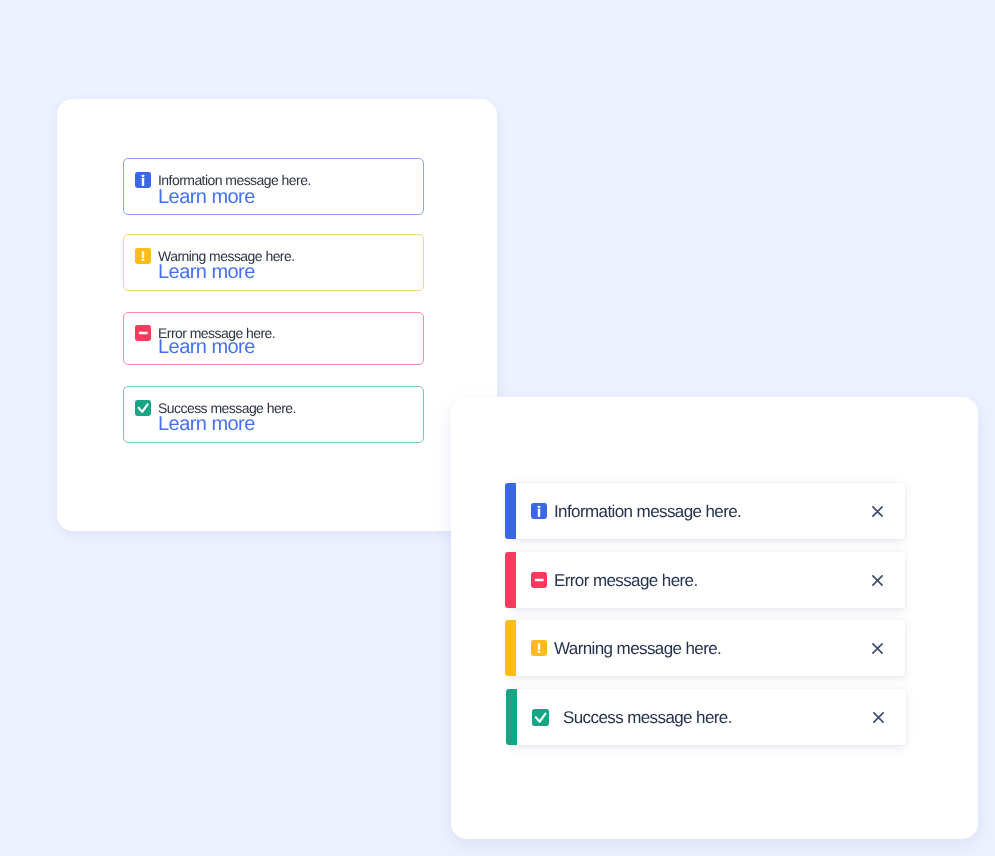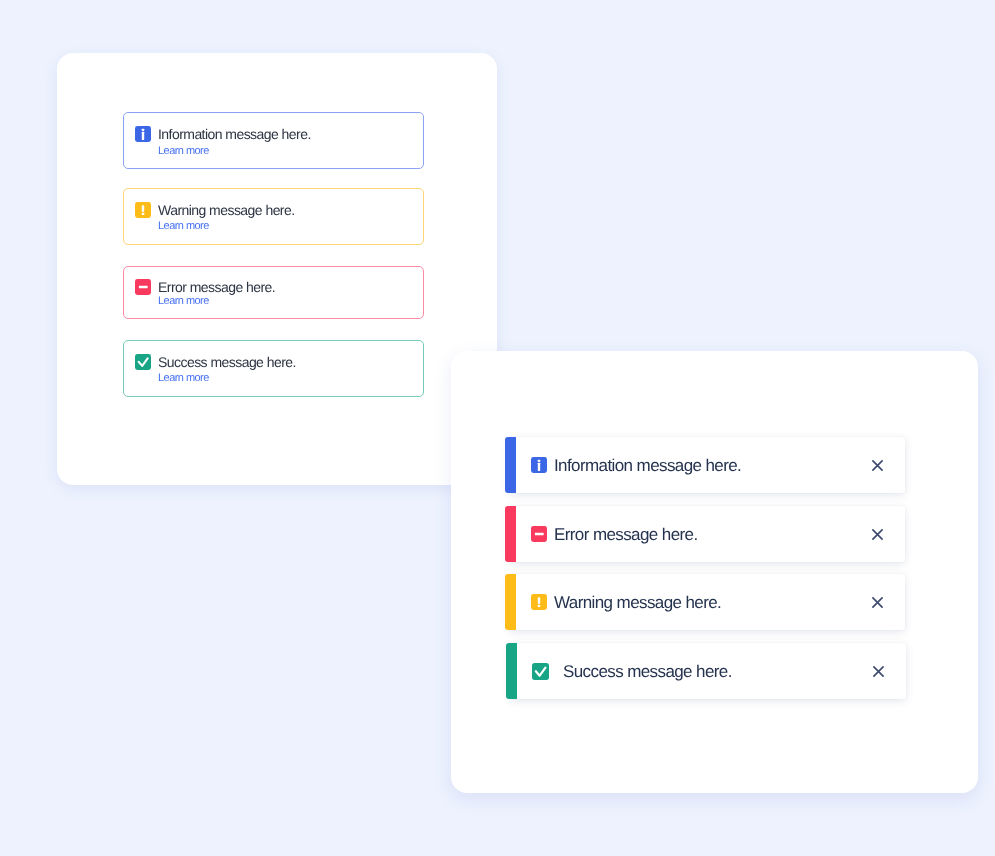--- a/index.html
+++ b/index.html
@@ -1,33 +1,33 @@
 <!DOCTYPE html>
 <html><head>
 <meta charset="utf-8">
 <style>
   html,body{margin:0;padding:0;}
   body{width:995px;height:856px;background:#edf2fe;
        font-family:"Liberation Sans",sans-serif;overflow:hidden;
        -webkit-font-smoothing:antialiased;text-rendering:geometricPrecision;}
-  .stage{position:relative;width:995px;height:696px;}
+  .stage{position:relative;width:995px;height:696px;margin-top:46px;}
   .alert-o .msg,.alert-o .learn,.alert-b .msg{transform:translateZ(0);}
 
   
   .card-a{position:absolute;left:57px;top:53px;width:440px;height:432px;
           background:#fff;border-radius:16px;
           box-shadow:0 4px 14px rgba(84,103,190,.10);}
   .alerts-outlined{position:absolute;left:66px;top:59px;width:301px;}
   .alert-o{box-sizing:border-box;width:301px;height:57px;border:1px solid #000;
            border-radius:5px;position:absolute;background:#fff;}
   .alert-o .ico{position:absolute;left:11px;top:13px;line-height:0;}
   .alert-o .msg{position:absolute;left:34px;top:12px;
                 font-size:14px;letter-spacing:-0.55px;line-height:18px;color:#2d3442;}
   .alert-o .learn{position:absolute;left:34px;top:29px;
-                  font-size:11px;letter-spacing:-0.55px;line-height:18px;
+                  font-size:20px;letter-spacing:-0.55px;line-height:18px;
                   color:#4570f2;text-decoration:none;}
 
   
   .card-b{position:absolute;left:451px;top:351px;width:527px;height:442px;
           background:#fff;border-radius:16px;
           box-shadow:0 6px 18px rgba(84,103,190,.12);}
   .alerts-bar{position:absolute;left:0;top:0;width:527px;height:441px;}
   .alert-b{position:absolute;left:54px;width:400px;height:56px;}
   .alert-b .sheet{position:absolute;left:4px;top:0;width:396px;height:56px;
                   background:#fff;border-radius:3px;

